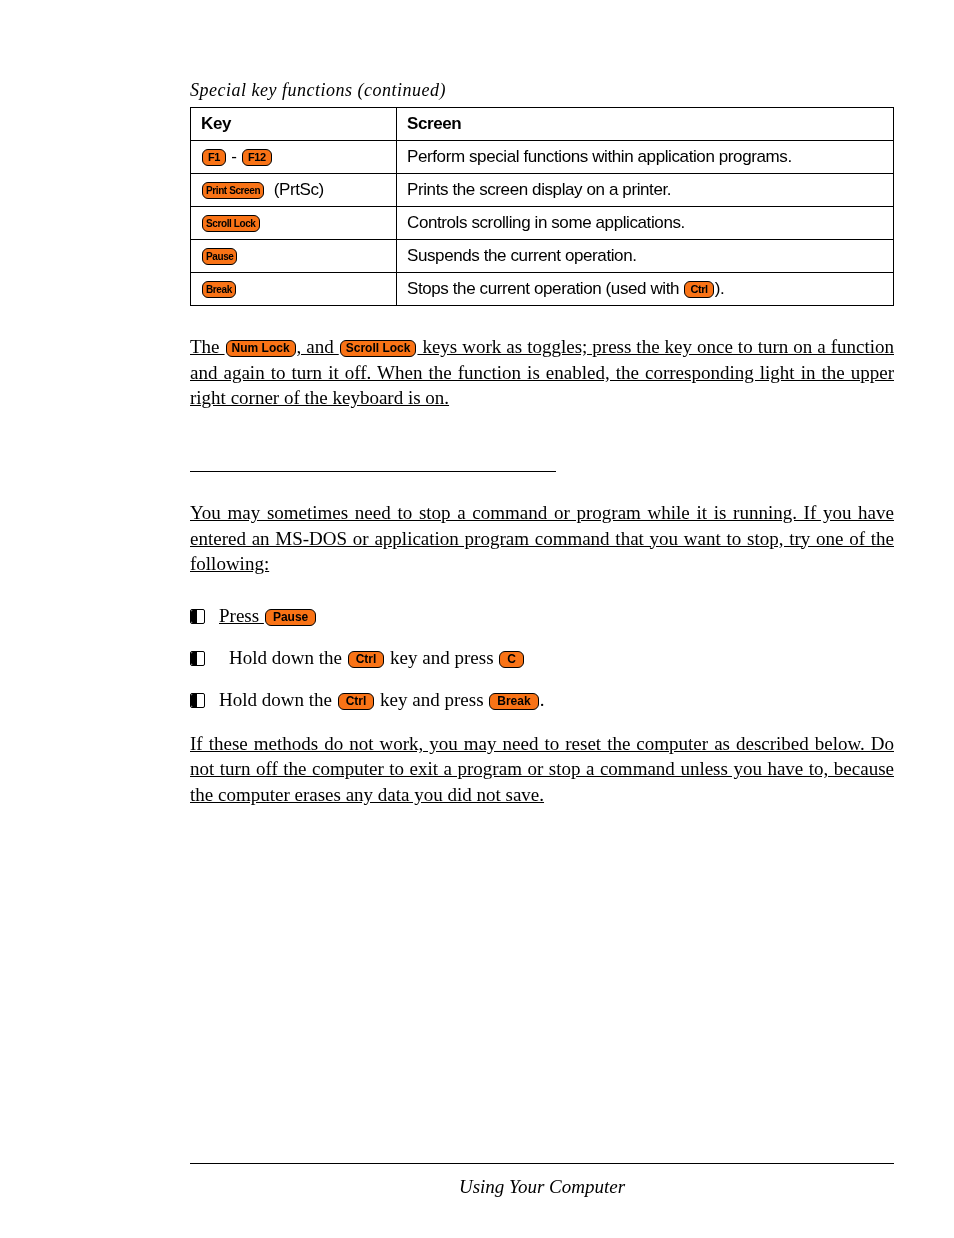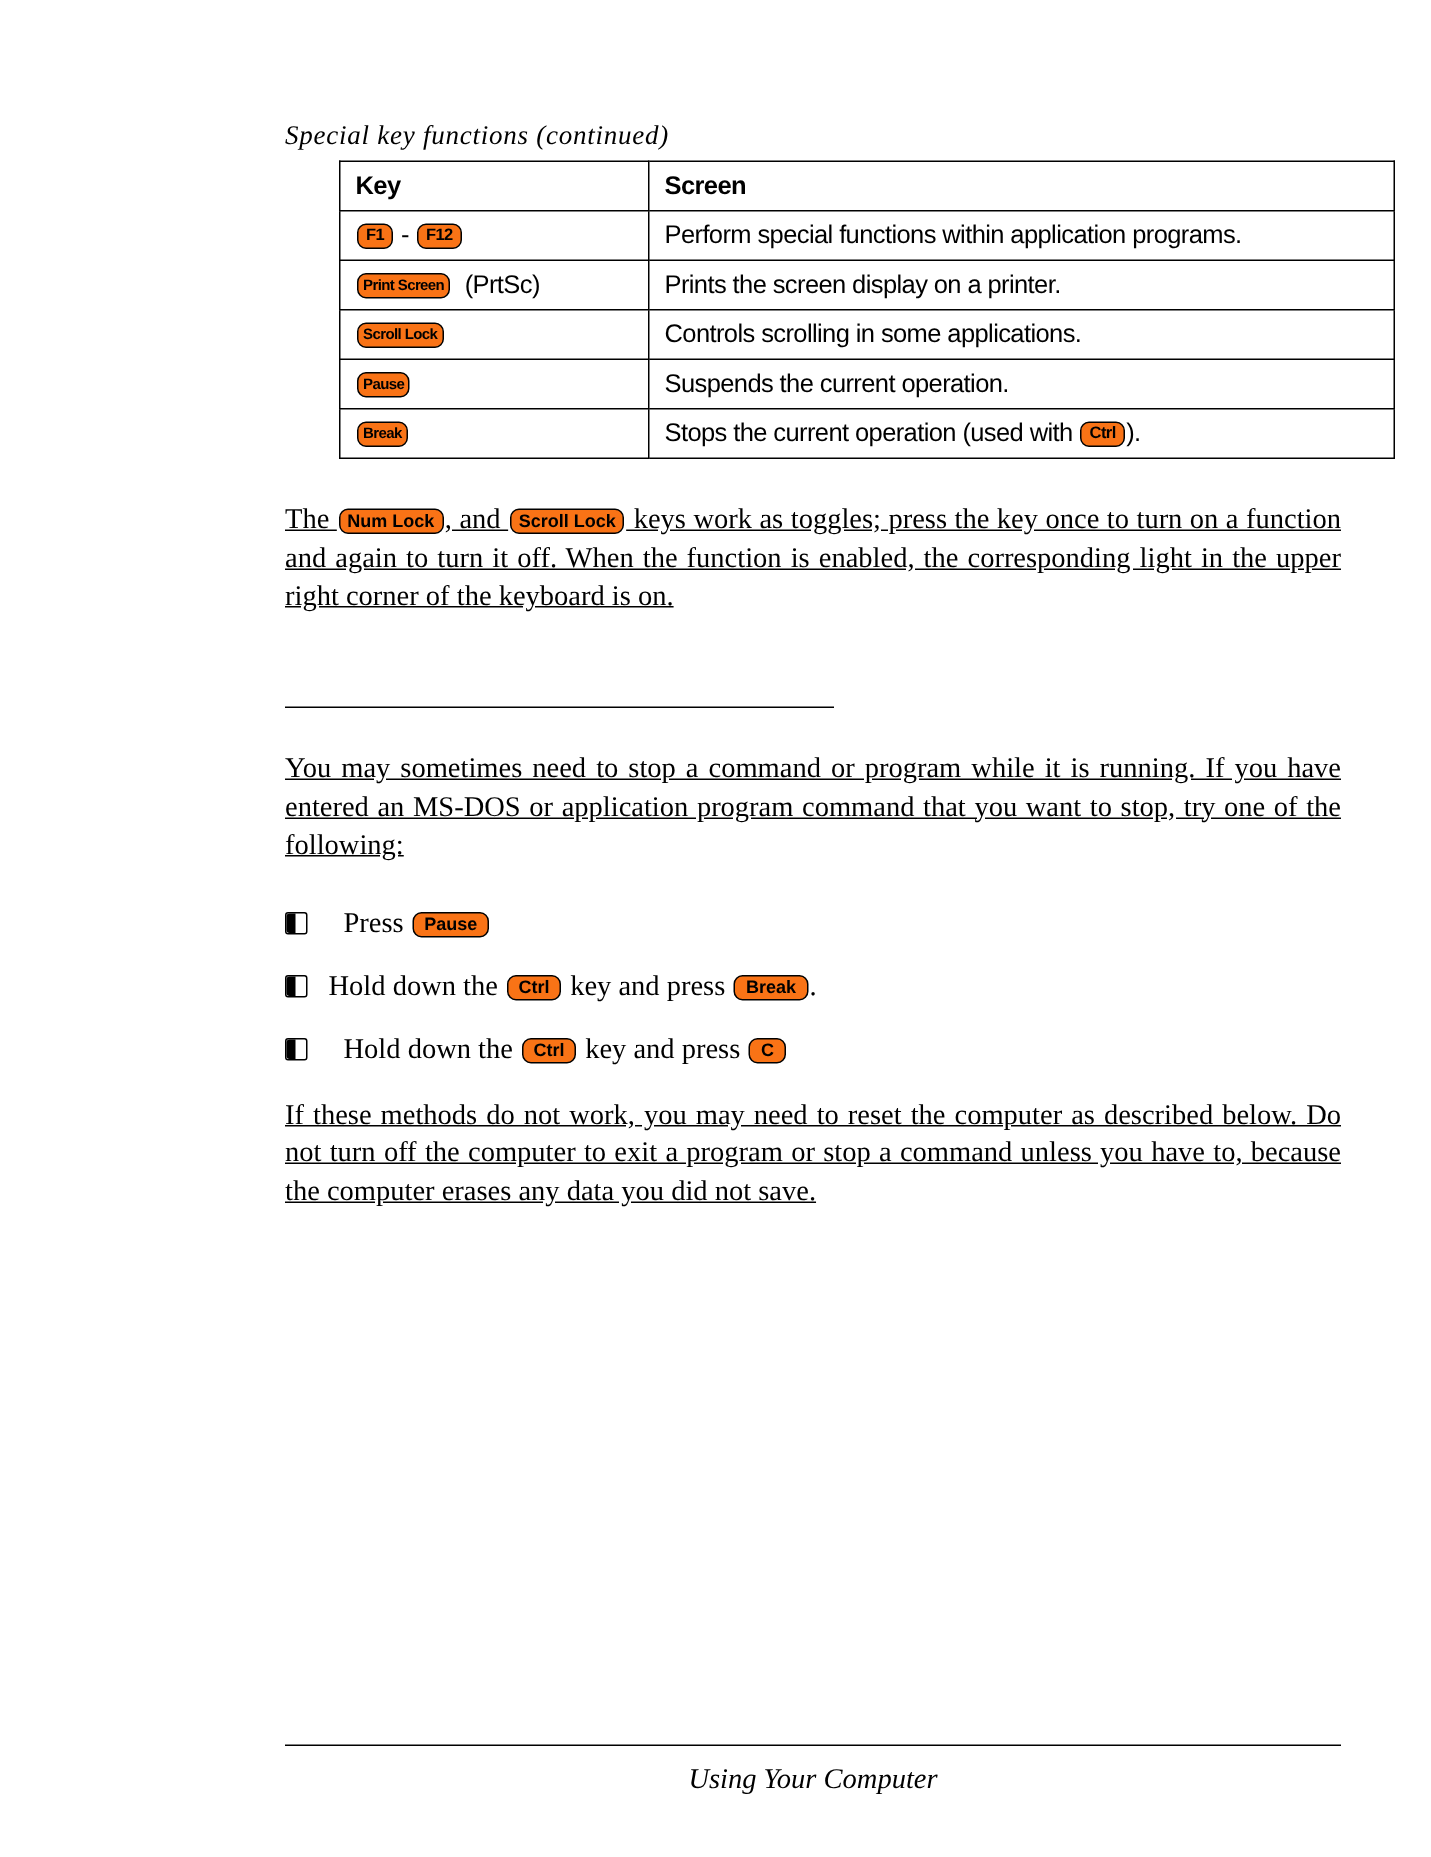--- a/index.html
+++ b/index.html
@@ -22,21 +22,20 @@
   .table-caption {
     font-style: italic;
     font-size: 18px;
     margin-bottom: 6px;
     letter-spacing: 0.5px;
   }
   table.keytable {
     border-collapse: collapse;
     width: 100%;
     font-family: Arial, Helvetica, sans-serif;
-    margin-left: 36px;
   }
   table.keytable th, table.keytable td {
     border: 1.5px solid #000;
     padding: 6px 10px;
     text-align: left;
     vertical-align: top;
     font-size: 17px;
     letter-spacing: -0.4px;
   }
   table.keytable th {
@@ -160,29 +159,29 @@
 
   <div class="body-para" id="para1">The <span class="keycap">Num Lock</span>, and <span class="keycap">Scroll Lock</span> keys work as toggles; press the key once to turn on a function and again to turn it off. When the function is enabled, the corresponding light in the upper right corner of the keyboard is on.</div>
 
   <hr class="hr-short">
 
   <div class="body-para">You may sometimes need to stop a command or program while it is running. If you have entered an MS-DOS or application program command that you want to stop, try one of the following:</div>
 
   <div class="bullets" id="bullets">
       <div class="row">
         <span class="bullet"></span>
-        <span style="margin-left: 10px;">Press <span class="keycap med">Pause</span></span>
+        <span style=" text-decoration: underline;">Press <span class="keycap med">Pause</span></span>
+      </div>
+      <div class="row">
+        <span class="bullet"></span>
+        <span style="margin-left: 10px;">Hold down the <span class="keycap med">Ctrl</span> key and press <span class="keycap med">C</span></span>
       </div>
       <div class="row">
         <span class="bullet"></span>
         <span>Hold down the <span class="keycap med">Ctrl</span> key and press <span class="keycap med">Break</span>.</span>
-      </div>
-      <div class="row">
-        <span class="bullet"></span>
-        <span style="margin-left: 10px;">Hold down the <span class="keycap med">Ctrl</span> key and press <span class="keycap med">C</span></span>
       </div>
     </div>
 
   <div class="body-para" style="margin-top:16px;">If these methods do not work, you may need to reset the computer as described below. Do not turn off the computer to exit a program or stop a command unless you have to, because the computer erases any data you did not save.</div>
 
   <div class="footer">
     <hr class="footer-rule">
     <div class="footer-text">Using Your Computer</div>
   </div>
 

